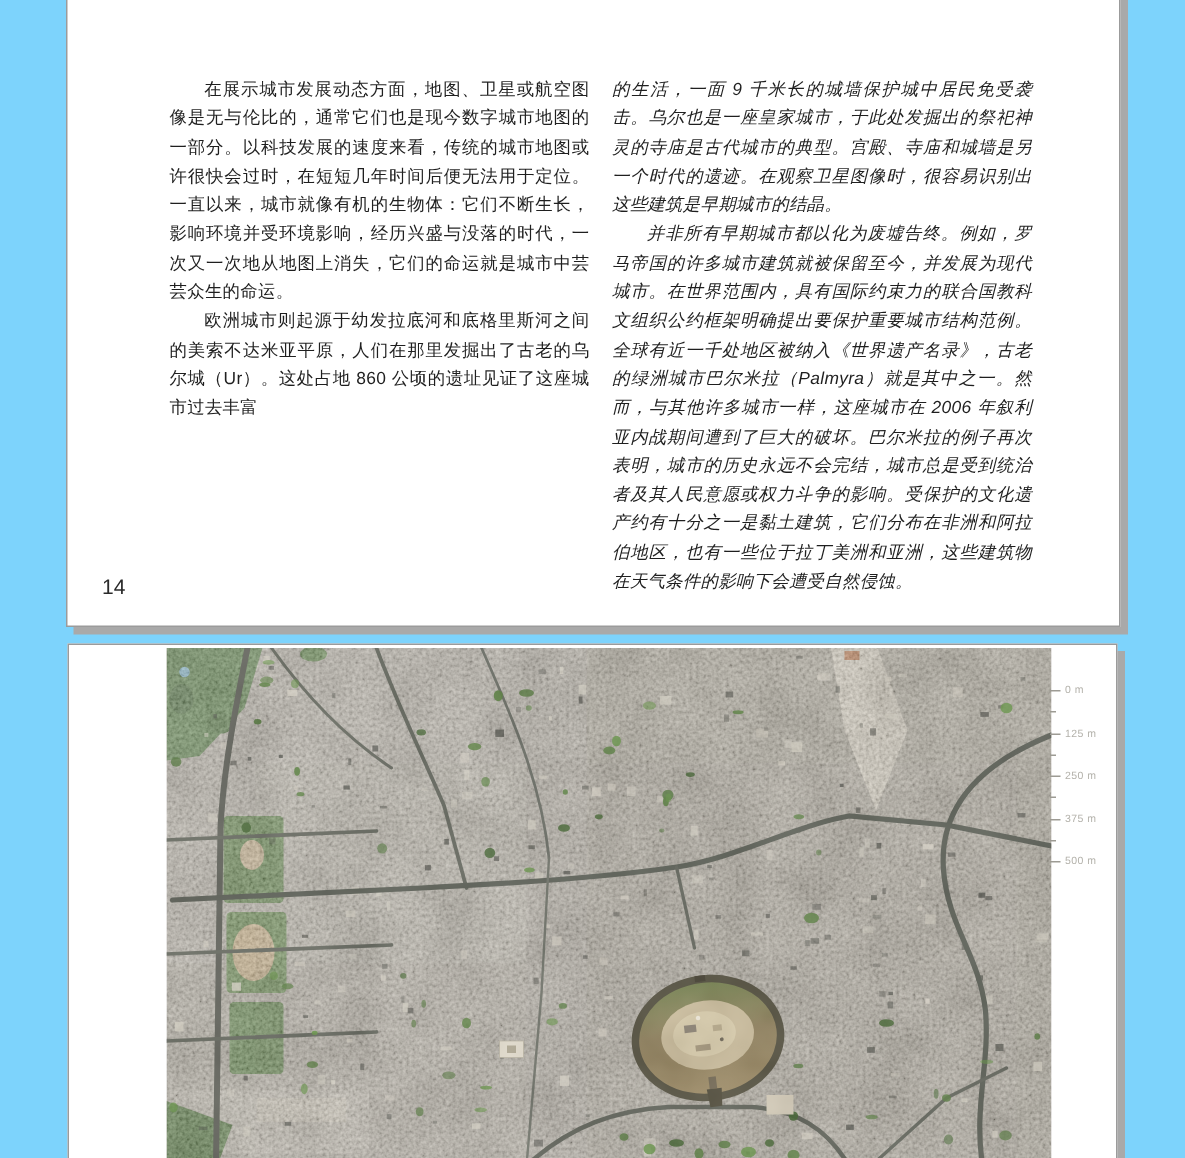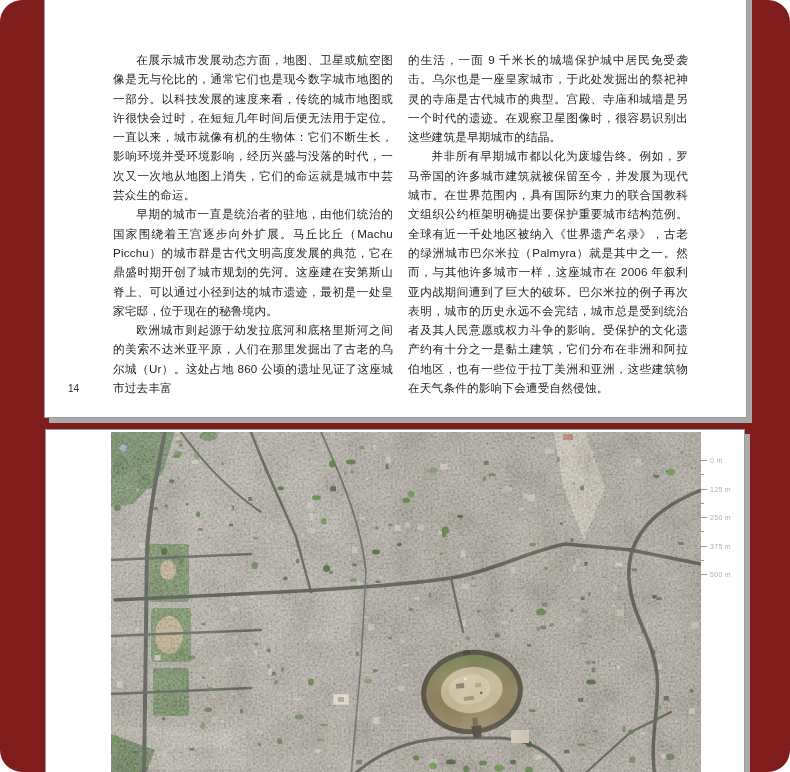--- a/index.html
+++ b/index.html
@@ -1,51 +1,50 @@
 <!DOCTYPE html>
 <html><head>
 <meta charset="utf-8">
 <style>
   html,body{margin:0;padding:0;background:#ffffff;}
-  #canvas{position:relative;width:790px;height:772px;overflow:hidden;background:#7f1d1d;
-          font-family:"Liberation Sans","DejaVu Sans",sans-serif;border-radius:22px;}
+  #canvas{position:relative;width:790px;height:772px;overflow:hidden;background:#7dd3fc;
+          font-family:"Liberation Sans","DejaVu Sans",sans-serif;}
   .page{position:absolute;background:#ffffff;border:1px solid #9b9b9b;
         box-shadow:5px 5px 0 0 #a9a9a9;box-sizing:border-box;}
   #page1{left:44px;top:-22px;width:703px;height:440px;}
   #page2{left:45px;top:429px;width:700px;height:420px;}
 
   .col{position:absolute;top:71px;width:280px;font-size:11.6px;line-height:19.3px;
        text-align:justify;color:#1f1f1f;letter-spacing:0.2px;}
   #col-left{left:68px;}
-  #col-right{left:363px;}
+  #col-right{left:363px;font-style:italic;}
   .col p{margin:0;text-indent:2em;}
   .col p.noindent{text-indent:0;}
   .col h2{font-size:13.5px;line-height:15px;margin:12px 0 10px 0;color:#111;font-weight:bold;}
-  .pagenum{position:absolute;left:23px;top:404px;font-size:10px;color:#2a2a2a;}
+  .pagenum{position:absolute;left:23px;top:404px;font-size:14px;color:#2a2a2a;}
 
   #sat-wrap{position:absolute;left:65px;top:2px;width:590px;height:345px;overflow:hidden;}
   #sat-wrap svg{display:block;}
 
   #ruler{position:absolute;left:654px;top:0;width:45px;height:170px;}
   .tick{position:absolute;height:1px;background:#9d9b94;}
   .tick.major{width:7px;left:0;}
   .tick.minor{width:4px;left:0;}
   .tick-label{position:absolute;left:10px;font-size:7px;line-height:7px;color:#b3b1aa;
               letter-spacing:0.3px;white-space:nowrap;}
 </style>
 </head>
 <body>
 
 <div id="canvas">
 
   <div class="page" id="page1">
 
     <div class="col" id="col-left">
       <p>在展示城市发展动态方面，地图、卫星或航空图像是无与伦比的，通常它们也是现今数字城市地图的一部分。以科技发展的速度来看，传统的城市地图或许很快会过时，在短短几年时间后便无法用于定位。一直以来，城市就像有机的生物体：它们不断生长，影响环境并受环境影响，经历兴盛与没落的时代，一次又一次地从地图上消失，它们的命运就是城市中芸芸众生的命运。</p>
-      <p>早期的城市一直是统治者的驻地，由他们统治的国家围绕着王宫逐步向外扩展。马丘比丘（Machu Picchu）的城市群是古代文明高度发展的典范，它在鼎盛时期开创了城市规划的先河。这座建在安第斯山脊上、可以通过小径到达的城市遗迹，最初是一处皇家宅邸，位于现在的秘鲁境内。</p>
       <p>欧洲城市则起源于幼发拉底河和底格里斯河之间的美索不达米亚平原，人们在那里发掘出了古老的乌尔城（Ur）。这处占地 860 公顷的遗址见证了这座城市过去丰富</p>
     </div>
 
     <div class="col" id="col-right">
       <p class="noindent">的生活，一面 9 千米长的城墙保护城中居民免受袭击。乌尔也是一座皇家城市，于此处发掘出的祭祀神灵的寺庙是古代城市的典型。宫殿、寺庙和城墙是另一个时代的遗迹。在观察卫星图像时，很容易识别出这些建筑是早期城市的结晶。</p>
       <p>并非所有早期城市都以化为废墟告终。例如，罗马帝国的许多城市建筑就被保留至今，并发展为现代城市。在世界范围内，具有国际约束力的联合国教科文组织公约框架明确提出要保护重要城市结构范例。全球有近一千处地区被纳入《世界遗产名录》，古老的绿洲城市巴尔米拉（Palmyra）就是其中之一。然而，与其他许多城市一样，这座城市在 2006 年叙利亚内战期间遭到了巨大的破坏。巴尔米拉的例子再次表明，城市的历史永远不会完结，城市总是受到统治者及其人民意愿或权力斗争的影响。受保护的文化遗产约有十分之一是黏土建筑，它们分布在非洲和阿拉伯地区，也有一些位于拉丁美洲和亚洲，这些建筑物在天气条件的影响下会遭受自然侵蚀。</p>
     </div>
 
     <div class="pagenum">14</div>
   </div>

